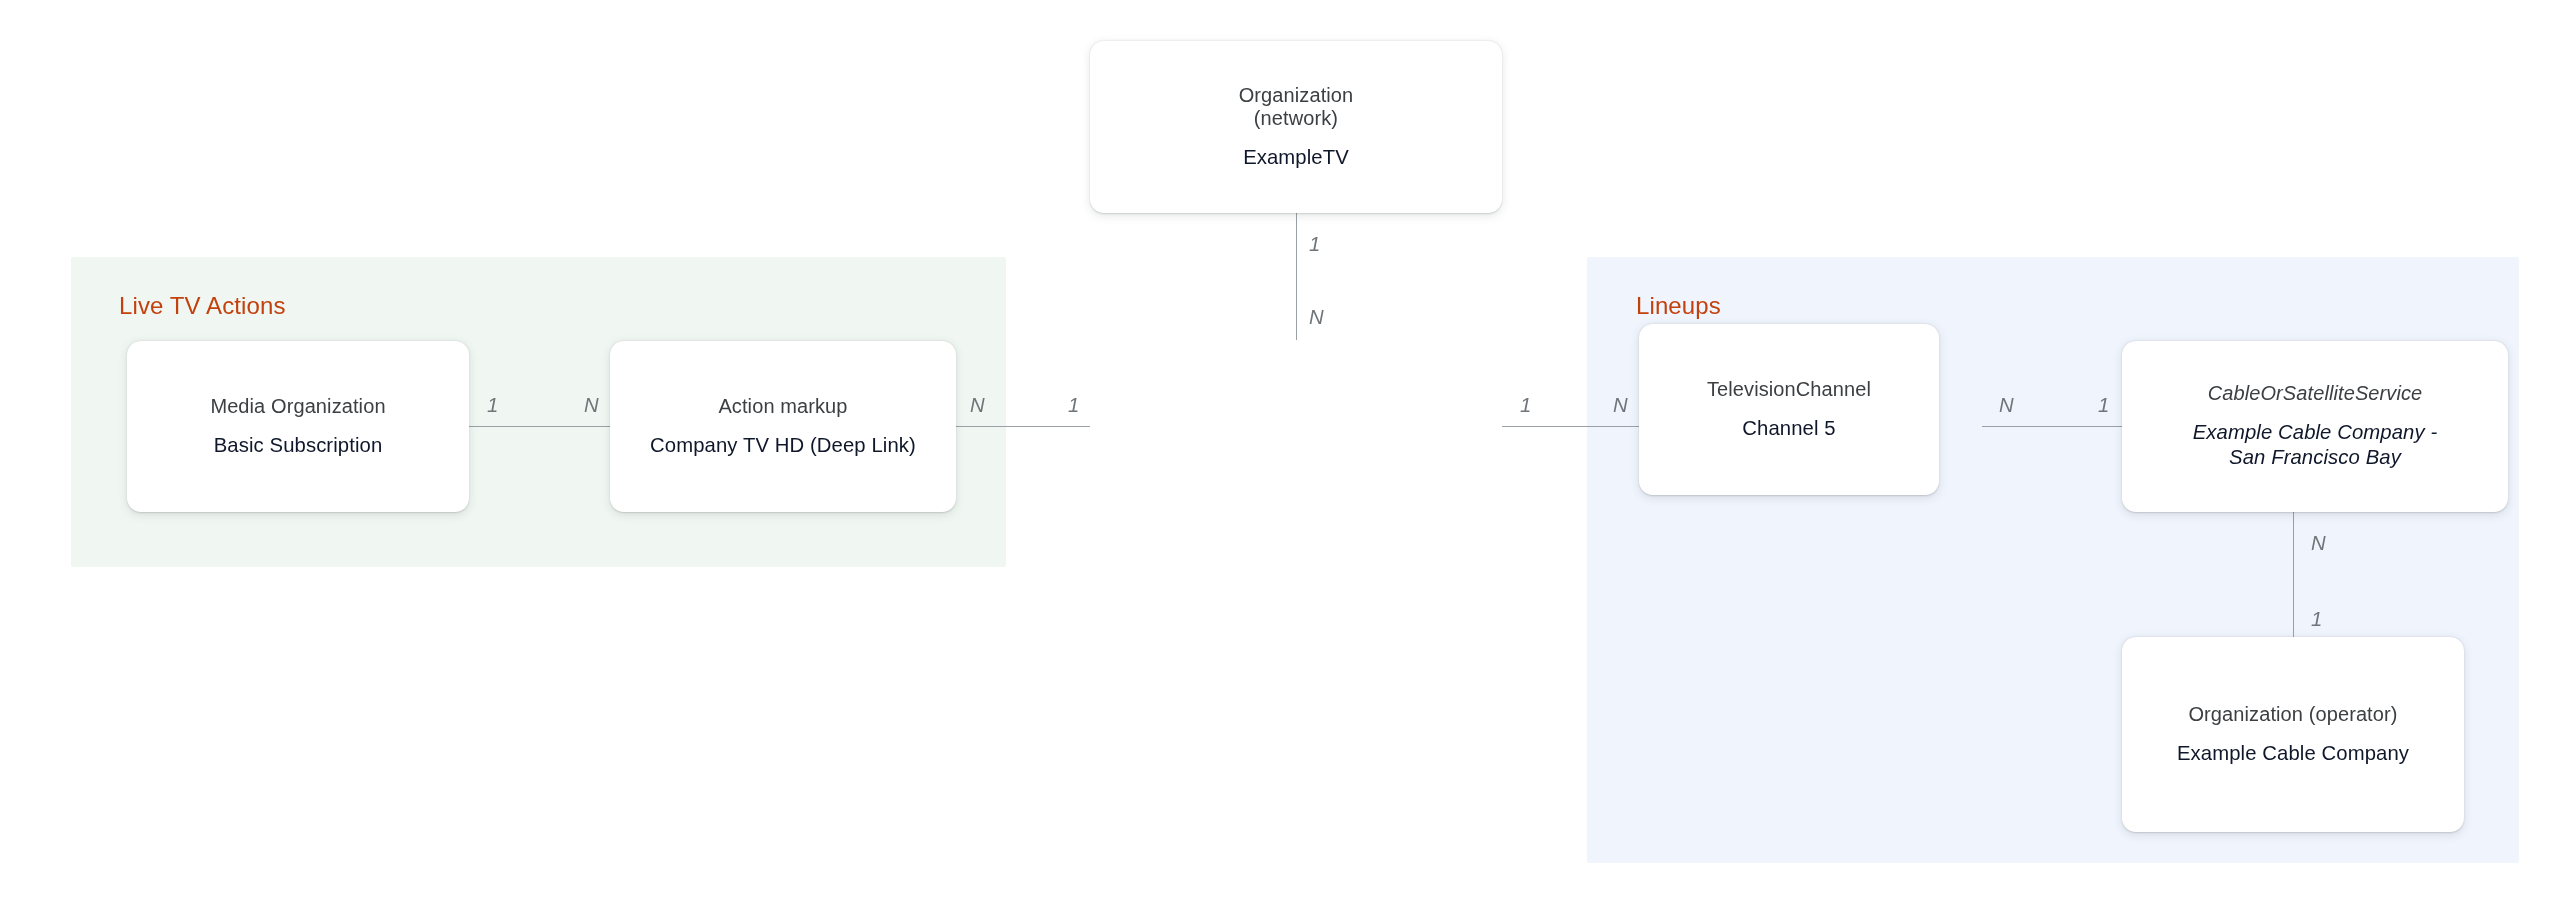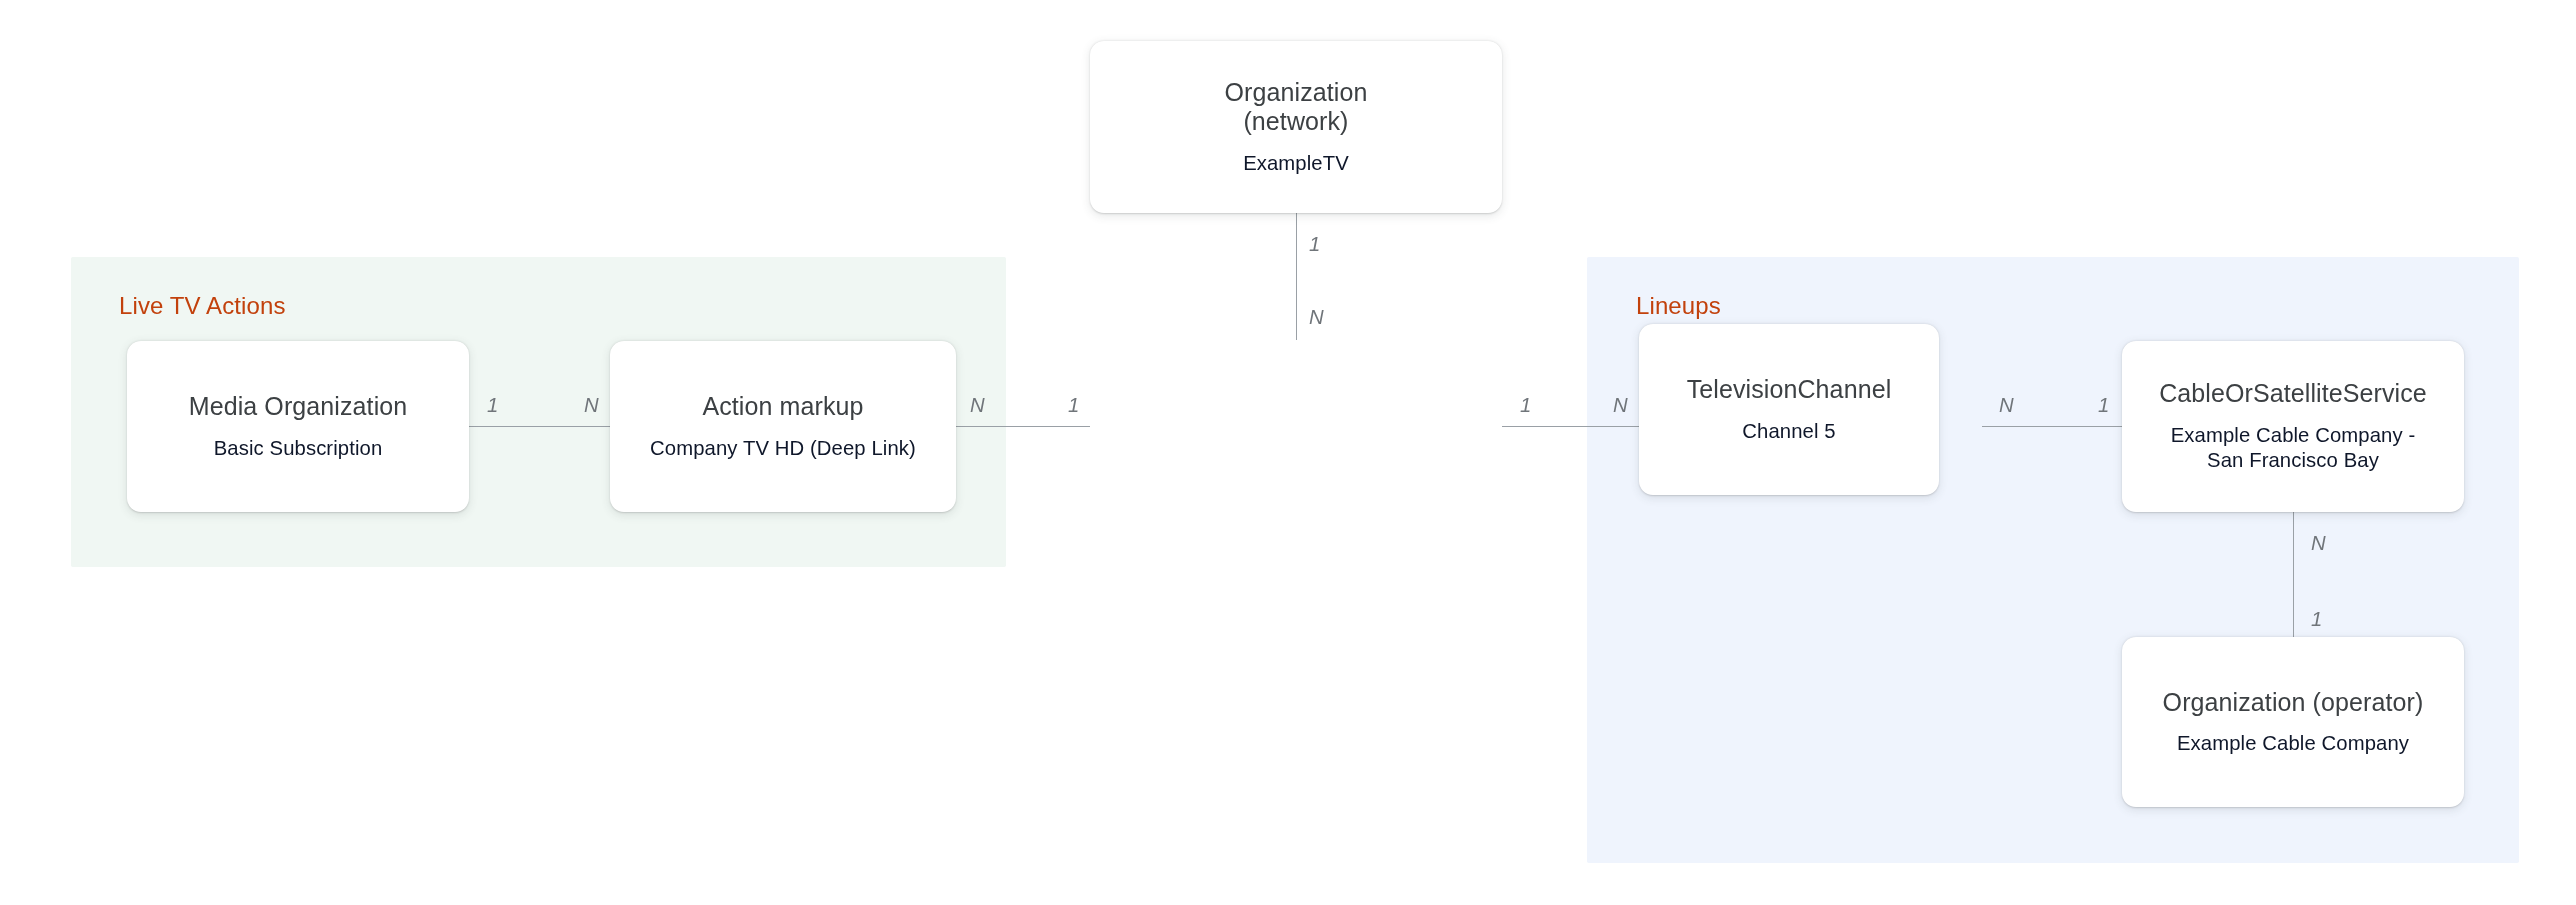--- a/index.html
+++ b/index.html
@@ -65,21 +65,21 @@
     box-shadow: 0 0.9px 1.8px rgba(60,64,67,0.20),
                 0 2.7px 8.8px 0.9px rgba(60,64,67,0.10);
     display: flex;
     flex-direction: column;
     align-items: center;
     justify-content: center;
     box-sizing: border-box;
     padding: 8.8px 14px;
   }
   .node-title {
-    font-size: 25px;
+    font-size: 20px;
     line-height: 1.18;
     color: #3c4043;
     text-align: center;
     white-space: pre-line;
     letter-spacing: 0.1px;
   }
   .node-subtitle {
     margin-top: 14px;
     font-size: 20.3px;
     line-height: 1.25;
@@ -125,23 +125,23 @@
       <div class="node-subtitle">Basic Subscription</div>
     </div>
     <div class="node" style="left: 610px; top: 341px; width: 346px; height: 171px;">
       <div class="node-title">Action markup</div>
       <div class="node-subtitle">Company TV HD (Deep Link)</div>
     </div>
     <div class="node" style="left: 1639px; top: 324px; width: 300px; height: 171px;">
       <div class="node-title">TelevisionChannel</div>
       <div class="node-subtitle">Channel 5</div>
     </div>
-    <div class="node" style="left: 2122px; top: 341px; width: 342px; height: 171px;">
+    <div class="node" style="left: 2122px; top: 341px; width: 386px; height: 171px; font-style: italic;">
       <div class="node-title">CableOrSatelliteService</div>
       <div class="node-subtitle">Example Cable Company -
 San Francisco Bay</div>
     </div>
-    <div class="node" style="left: 2122px; top: 637px; width: 342px; height: 170px;">
+    <div class="node" style="left: 2122px; top: 637px; width: 342px; height: 195px;">
       <div class="node-title">Organization (operator)</div>
       <div class="node-subtitle">Example Cable Company</div>
     </div>
   </div>
 
 
 </body></html>

